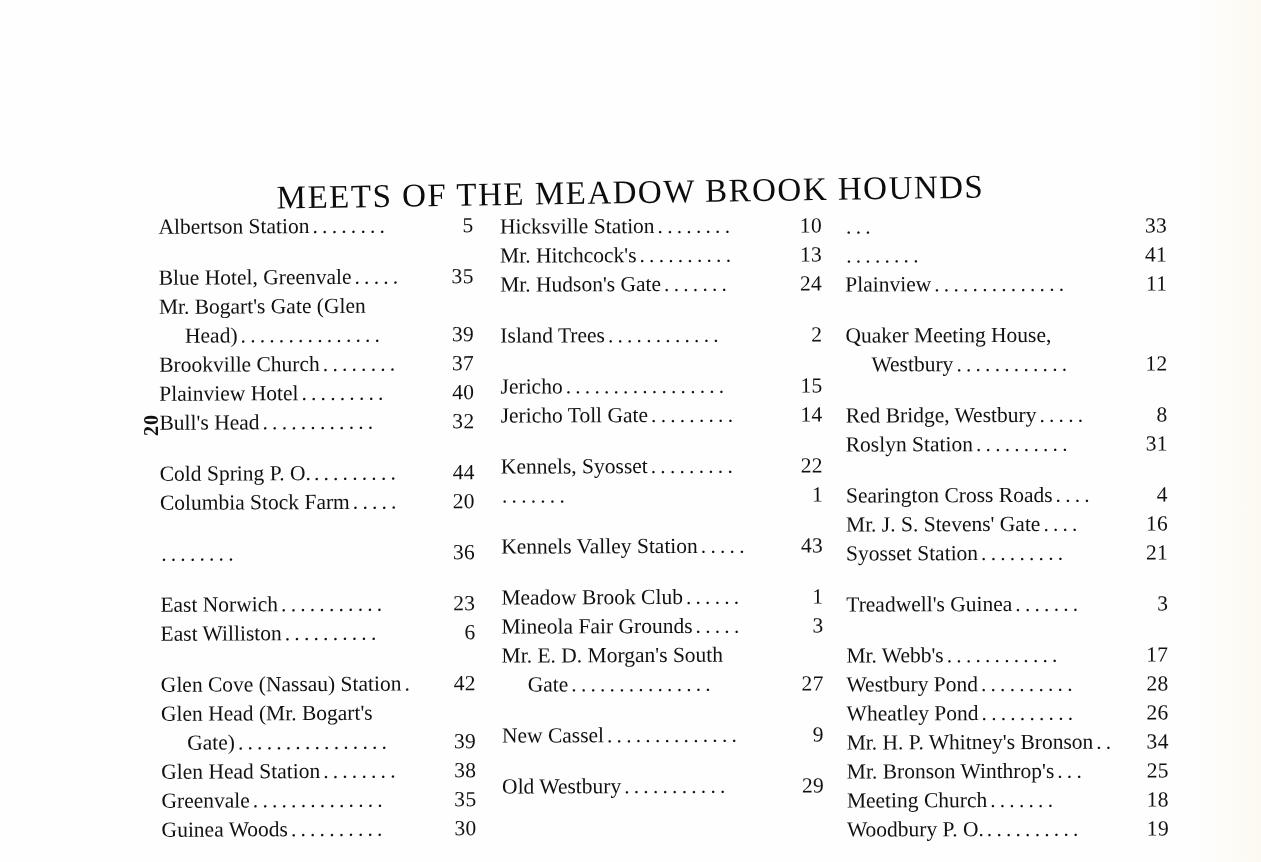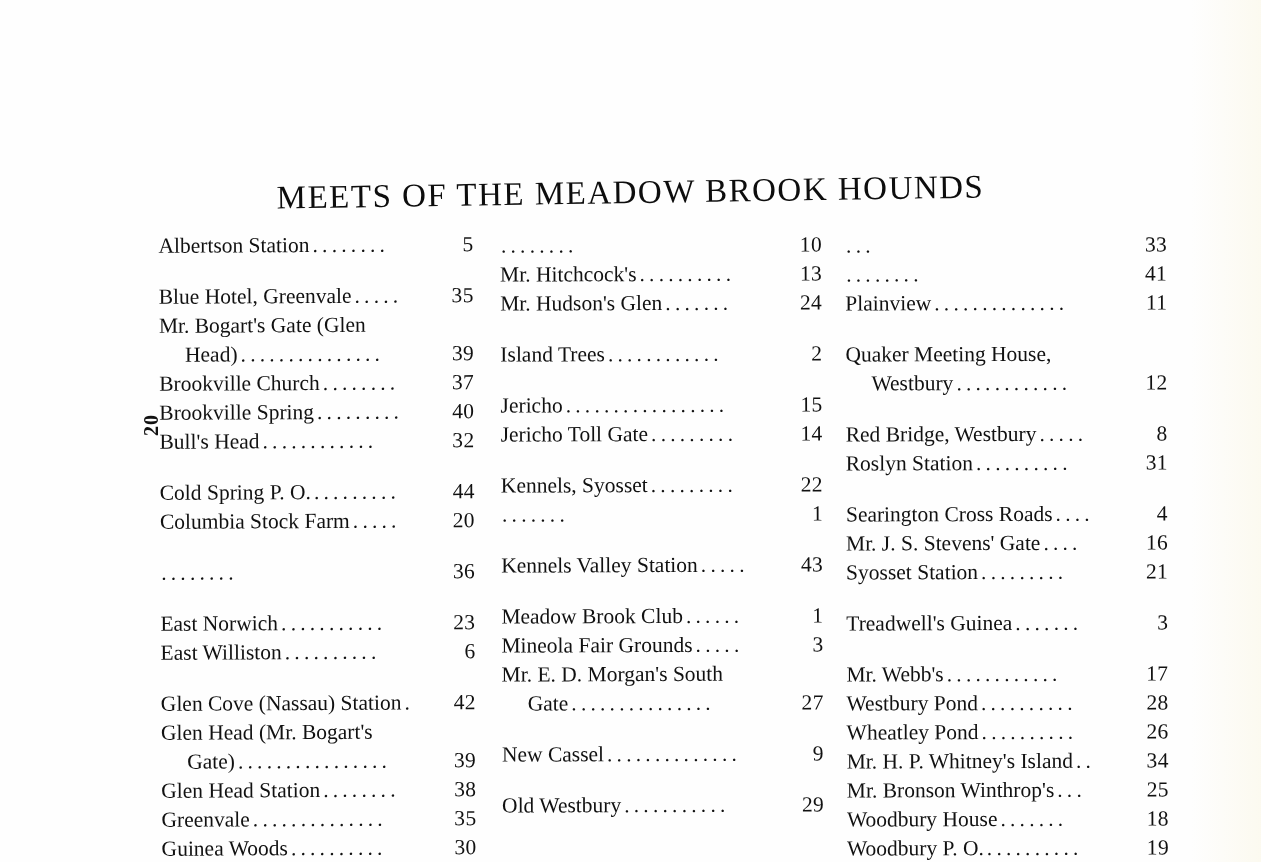--- a/index.html
+++ b/index.html
@@ -63,21 +63,21 @@
     font-family: "Liberation Serif", "DejaVu Serif", serif;
     
     transform: rotate(-0.9deg);
     white-space: nowrap;
   }
 
   
   #columns {
     position: absolute;
     left: 0;
-    top: 231px;
+    top: 212px;
     width: 1261px;
     height: 600px;
   }
   .column {
     position: absolute;
     top: 0;
   }
   #col-0 { left: 160px;  width: 315px; }
   #col-1 { left: 501px;  width: 322px; }
   #col-2 { left: 846px;  width: 322px; }
@@ -156,21 +156,21 @@
             <span class="name">Head)</span>
             <span class="leader">...............</span>
             <span class="num">39</span>
           </div>
           <div class="entry">
             <span class="name">Brookville Church</span>
             <span class="leader">........</span>
             <span class="num">37</span>
           </div>
           <div class="entry">
-            <span class="name">Brookville Spring</span>
+            <span class="name">Plainview Hotel</span>
             <span class="leader">.........</span>
             <span class="num">40</span>
           </div>
           <div class="entry">
             <span class="name">Bull's Head</span>
             <span class="leader">............</span>
             <span class="num">32</span>
           </div>
         </div>
         <div class="group">
@@ -231,30 +231,31 @@
           <div class="entry">
             <span class="name">Guinea Woods</span>
             <span class="leader">..........</span>
             <span class="num">30</span>
           </div>
         </div>
       </div>
     <div class="column" id="col-1">
         <div class="group">
           <div class="entry">
+            <span class="name">Hicksville Station</span>
             <span class="leader">........</span>
             <span class="num">10</span>
           </div>
           <div class="entry">
             <span class="name">Mr. Hitchcock's</span>
             <span class="leader">..........</span>
             <span class="num">13</span>
           </div>
           <div class="entry">
-            <span class="name">Mr. Hudson's Glen</span>
+            <span class="name">Mr. Hudson's Gate</span>
             <span class="leader">.......</span>
             <span class="num">24</span>
           </div>
         </div>
         <div class="group">
           <div class="entry narrow">
             <span class="name">Island Trees</span>
             <span class="leader">............</span>
             <span class="num">2</span>
           </div>
@@ -398,31 +399,31 @@
             <span class="name">Westbury Pond</span>
             <span class="leader">..........</span>
             <span class="num">28</span>
           </div>
           <div class="entry">
             <span class="name">Wheatley Pond</span>
             <span class="leader">..........</span>
             <span class="num">26</span>
           </div>
           <div class="entry">
-            <span class="name">Mr. H. P. Whitney's Island</span>
+            <span class="name">Mr. H. P. Whitney's Bronson</span>
             <span class="leader">..</span>
             <span class="num">34</span>
           </div>
           <div class="entry">
             <span class="name">Mr. Bronson Winthrop's</span>
             <span class="leader">...</span>
             <span class="num">25</span>
           </div>
           <div class="entry">
-            <span class="name">Woodbury House</span>
+            <span class="name">Meeting Church</span>
             <span class="leader">.......</span>
             <span class="num">18</span>
           </div>
           <div class="entry">
             <span class="name">Woodbury P. O.</span>
             <span class="leader">..........</span>
             <span class="num">19</span>
           </div>
         </div>
       </div>

